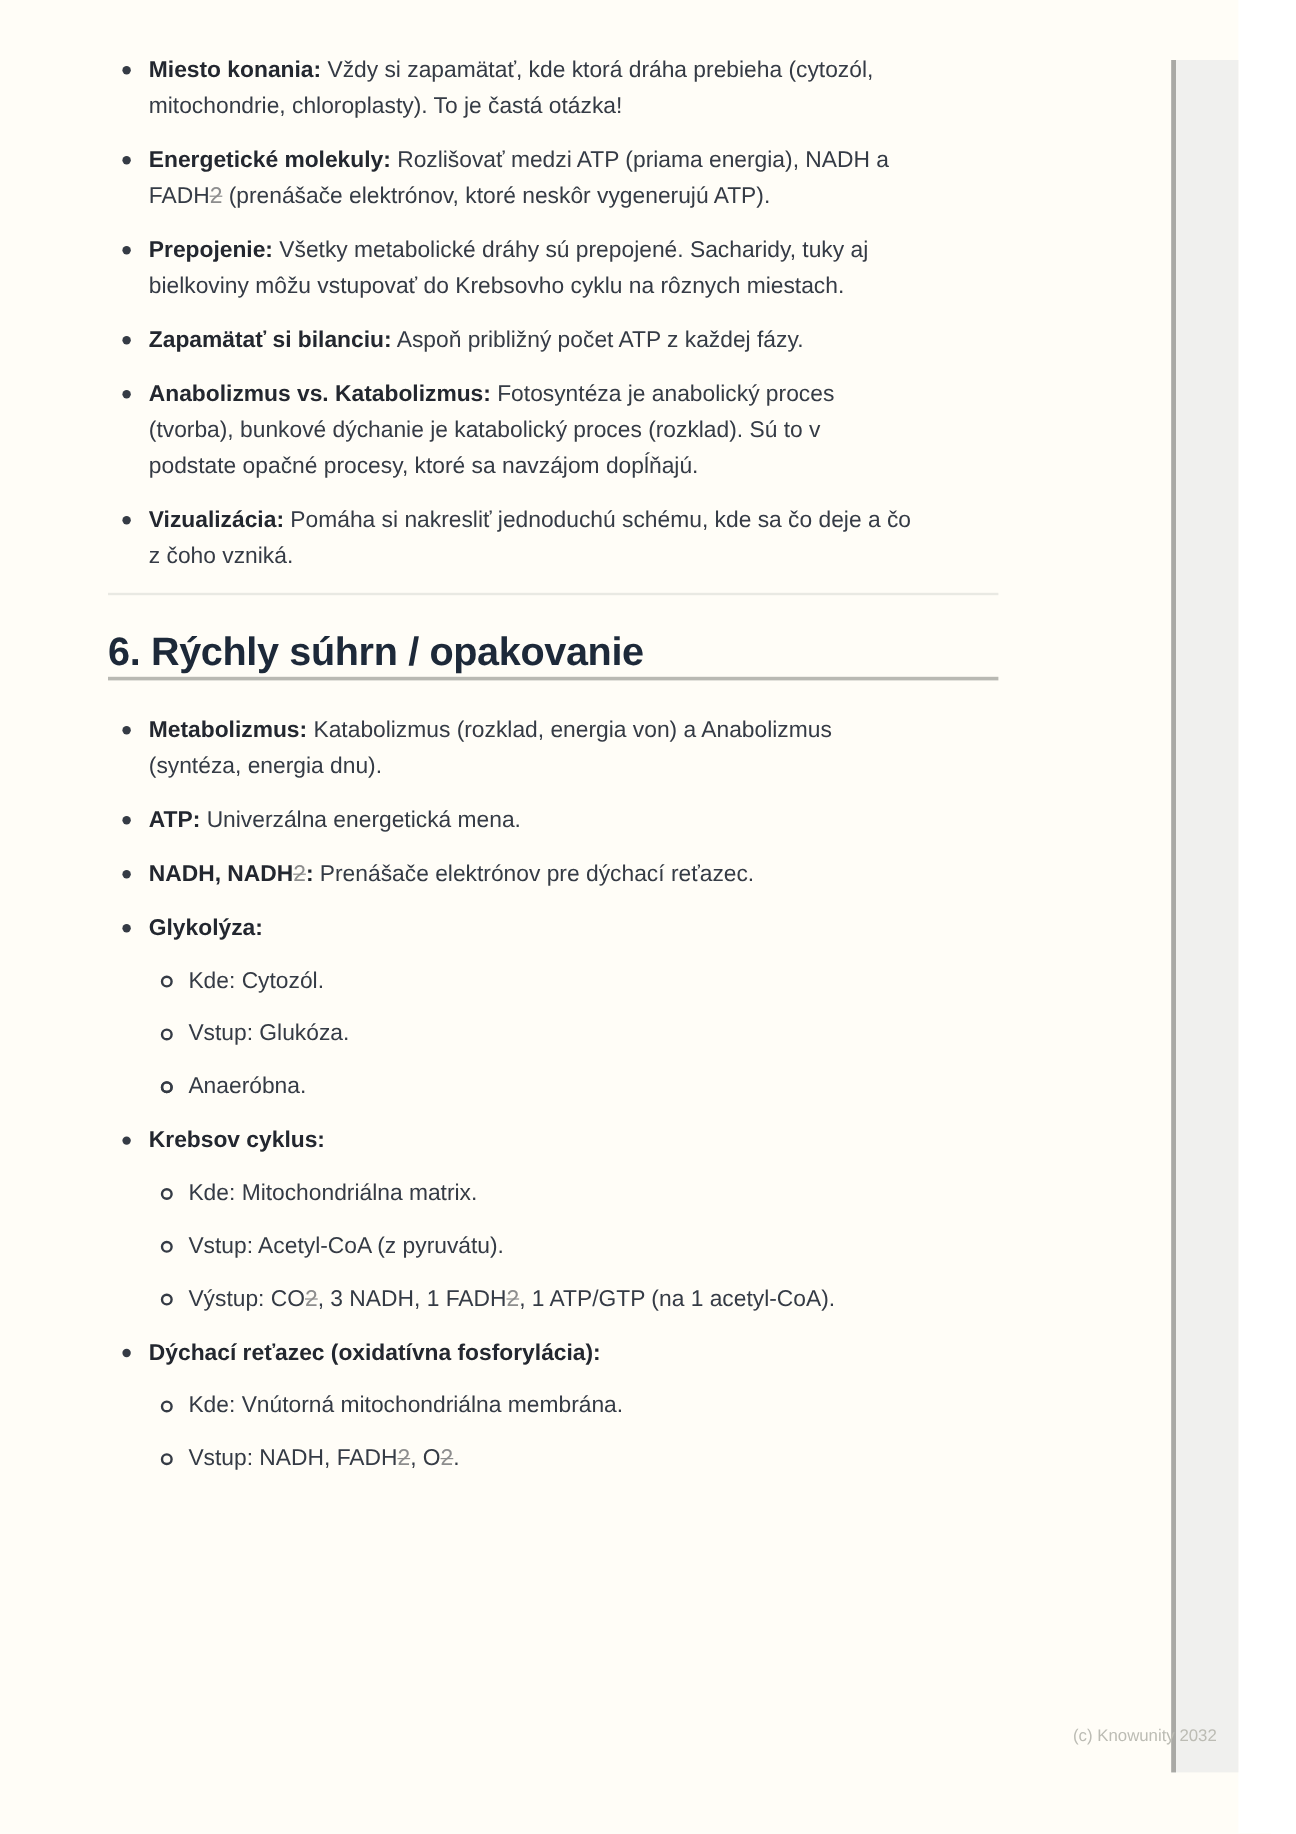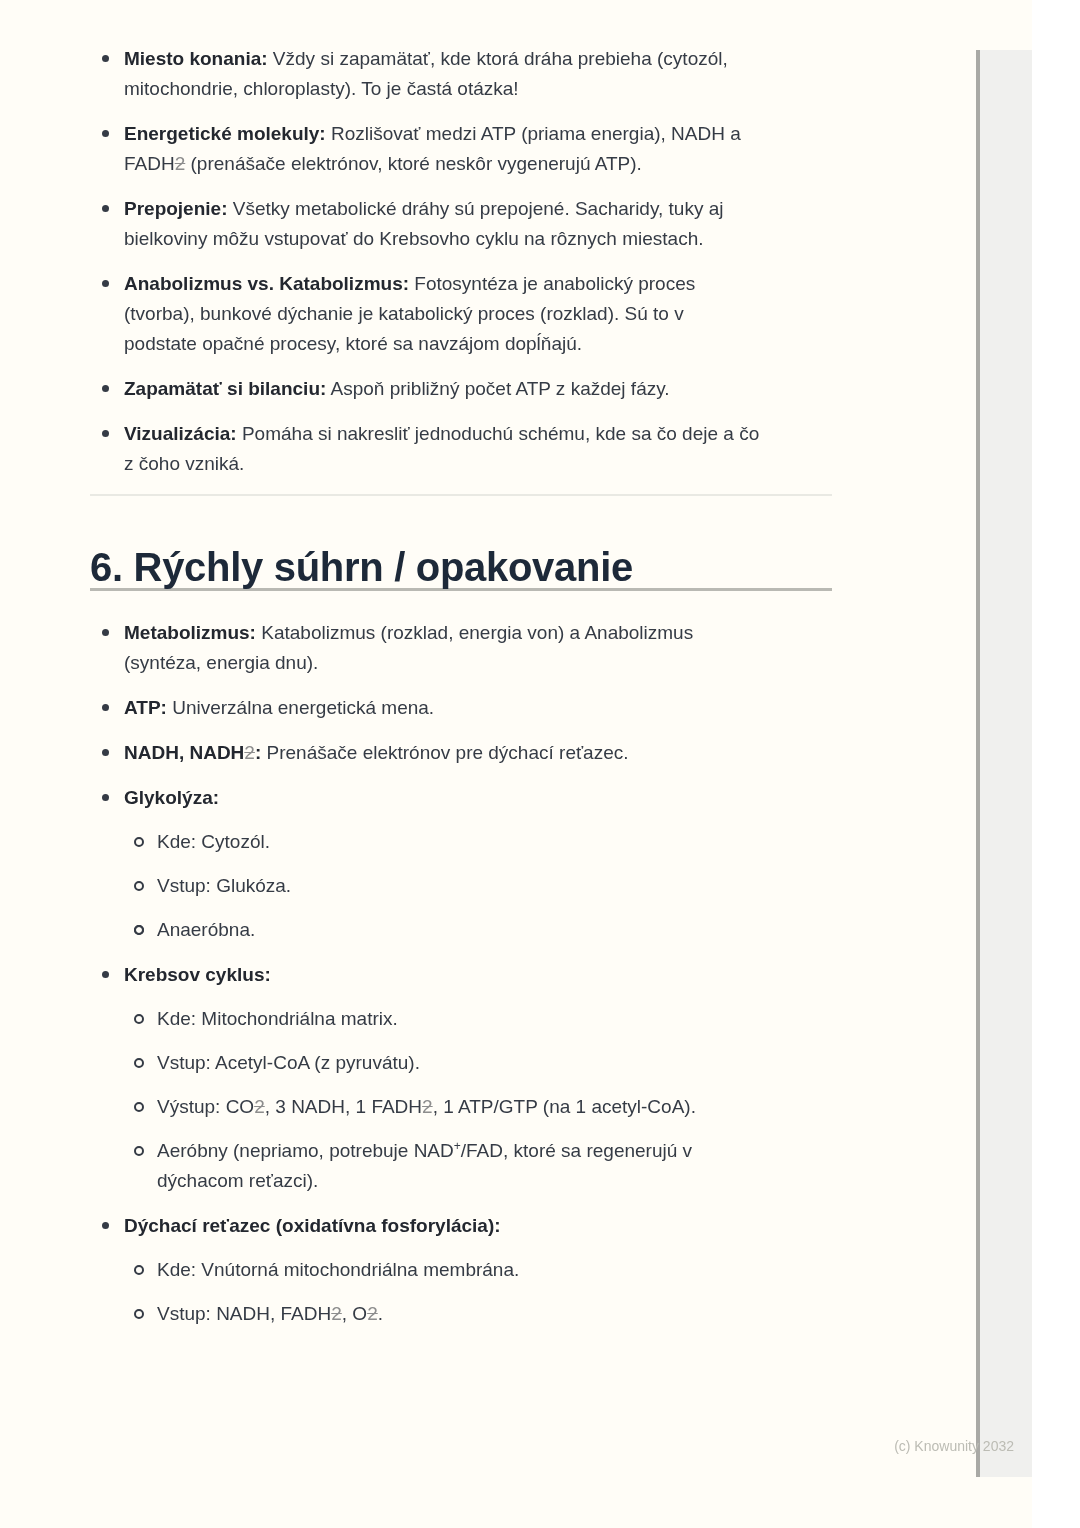--- a/index.html
+++ b/index.html
@@ -27,21 +27,21 @@
   ul.sub > li{position:relative;padding-left:33px;margin-bottom:14px;}
   .circle-marker{position:absolute;left:10px;top:10px;width:6px;height:6px;border-radius:50%;border:2px solid var(--body_text);background:transparent;}
   .item-text{white-space:pre-line;}
   .seg-r{}
   .seg-b{font-weight:700;color:var(--bold_text);}
   .seg-i{}
   .seg-x{text-decoration:line-through;color:var(--strike_text);font-weight:400;}
   .seg-sup{vertical-align:super;font-size:12px;line-height:0;}
   .thin-divider{border-top:2px solid var(--divider_thin);margin-top:38px;}
   h2.section-heading{
-    margin:50px 0 0 0;font-size:40px;line-height:42px;font-weight:700;
+    margin:26px 0 0 0;font-size:33px;line-height:42px;font-weight:700;
     color:var(--heading_text);letter-spacing:-0.3px;
   }
   .heading-rule{border-top:3px solid var(--heading_rule);margin-top:11px;}
   .blk{margin:0;}
   .blk + ul.main{margin-top:27px;}
   .watermark{
     position:absolute;top:1438px;right:66px;z-index:5;
     font-size:14px;line-height:16px;color:var(--watermark);
   }
 </style>
@@ -52,24 +52,24 @@
 <div class="edge-strip"></div>
 
 <div class="content" id="content">
     <ul class="main">
       <li><span class="dot-marker"></span><span class="item-text"><span class="seg-b">Miesto konania:</span><span class="seg-r"> Vždy si zapamätať, kde ktorá dráha prebieha (cytozól,
 mitochondrie, chloroplasty). To je častá otázka!</span></span></li>
       <li><span class="dot-marker"></span><span class="item-text"><span class="seg-b">Energetické molekuly:</span><span class="seg-r"> Rozlišovať medzi ATP (priama energia), NADH a
 FADH</span><span class="seg-x">2</span><span class="seg-r"> (prenášače elektrónov, ktoré </span><span class="seg-i">neskôr</span><span class="seg-r"> vygenerujú ATP).</span></span></li>
       <li><span class="dot-marker"></span><span class="item-text"><span class="seg-b">Prepojenie:</span><span class="seg-r"> Všetky metabolické dráhy sú prepojené. Sacharidy, tuky aj
 bielkoviny môžu vstupovať do Krebsovho cyklu na rôznych miestach.</span></span></li>
+      <li><span class="dot-marker"></span><span class="item-text"><span class="seg-b">Zapamätať si bilanciu:</span><span class="seg-r"> Aspoň približný počet ATP z každej fázy.</span></span></li>
       <li><span class="dot-marker"></span><span class="item-text"><span class="seg-b">Anabolizmus vs. Katabolizmus:</span><span class="seg-r"> Fotosyntéza je anabolický proces
 (tvorba), bunkové dýchanie je katabolický proces (rozklad). Sú to v
 podstate opačné procesy, ktoré sa navzájom dopĺňajú.</span></span></li>
-      <li><span class="dot-marker"></span><span class="item-text"><span class="seg-b">Zapamätať si bilanciu:</span><span class="seg-r"> Aspoň približný počet ATP z každej fázy.</span></span></li>
       <li><span class="dot-marker"></span><span class="item-text"><span class="seg-b">Vizualizácia:</span><span class="seg-r"> Pomáha si nakresliť jednoduchú schému, kde sa čo deje a čo
 z čoho vzniká.</span></span></li>
     </ul>
     <div class="thin-divider blk"></div>
     <h2 class="section-heading">6. Rýchly súhrn / opakovanie</h2>
     <div class="heading-rule blk"></div>
     <ul class="main">
       <li><span class="dot-marker"></span><span class="item-text"><span class="seg-b">Metabolizmus:</span><span class="seg-r"> Katabolizmus (rozklad, energia von) a Anabolizmus
 (syntéza, energia dnu).</span></span></li>
       <li><span class="dot-marker"></span><span class="item-text"><span class="seg-b">ATP:</span><span class="seg-r"> Univerzálna energetická mena.</span></span></li>
@@ -77,22 +77,20 @@
       <li><span class="dot-marker"></span><span class="item-text"><span class="seg-b">Glykolýza:</span></span><ul class="sub">
           <li><span class="circle-marker"></span><span class="item-text"><span class="seg-r">Kde: Cytozól.</span></span></li>
           <li><span class="circle-marker"></span><span class="item-text"><span class="seg-r">Vstup: Glukóza.</span></span></li>
           <li><span class="circle-marker"></span></li>
           <li><span class="circle-marker"></span><span class="item-text"><span class="seg-r">Anaeróbna.</span></span></li>
         </ul></li>
       <li><span class="dot-marker"></span><span class="item-text"><span class="seg-b">Krebsov cyklus:</span></span><ul class="sub">
           <li><span class="circle-marker"></span><span class="item-text"><span class="seg-r">Kde: Mitochondriálna matrix.</span></span></li>
           <li><span class="circle-marker"></span><span class="item-text"><span class="seg-r">Vstup: Acetyl-CoA (z pyruvátu).</span></span></li>
           <li><span class="circle-marker"></span><span class="item-text"><span class="seg-r">Výstup: CO</span><span class="seg-x">2</span><span class="seg-r">, 3 NADH, 1 FADH</span><span class="seg-x">2</span><span class="seg-r">, 1 ATP/GTP (na 1 acetyl-CoA).</span></span></li>
-          <li><span class="circle-marker"></span><span class="item-text"><span class="seg-r">Aeróbny (nepriamo, potrebuje NAD</span><span class="seg-sup">+</span><span class="seg-r">/FAD, ktoré sa regenerujú v
-dýchacom reťazci).</span></span></li>
         </ul></li>
       <li><span class="dot-marker"></span><span class="item-text"><span class="seg-b">Dýchací reťazec (oxidatívna fosforylácia):</span></span><ul class="sub">
           <li><span class="circle-marker"></span><span class="item-text"><span class="seg-r">Kde: Vnútorná mitochondriálna membrána.</span></span></li>
           <li><span class="circle-marker"></span><span class="item-text"><span class="seg-r">Vstup: NADH, FADH</span><span class="seg-x">2</span><span class="seg-r">, O</span><span class="seg-x">2</span><span class="seg-r">.</span></span></li>
         </ul></li>
     </ul>
   </div>
 
 <div class="watermark">(c) Knowunity 2032</div>
 

